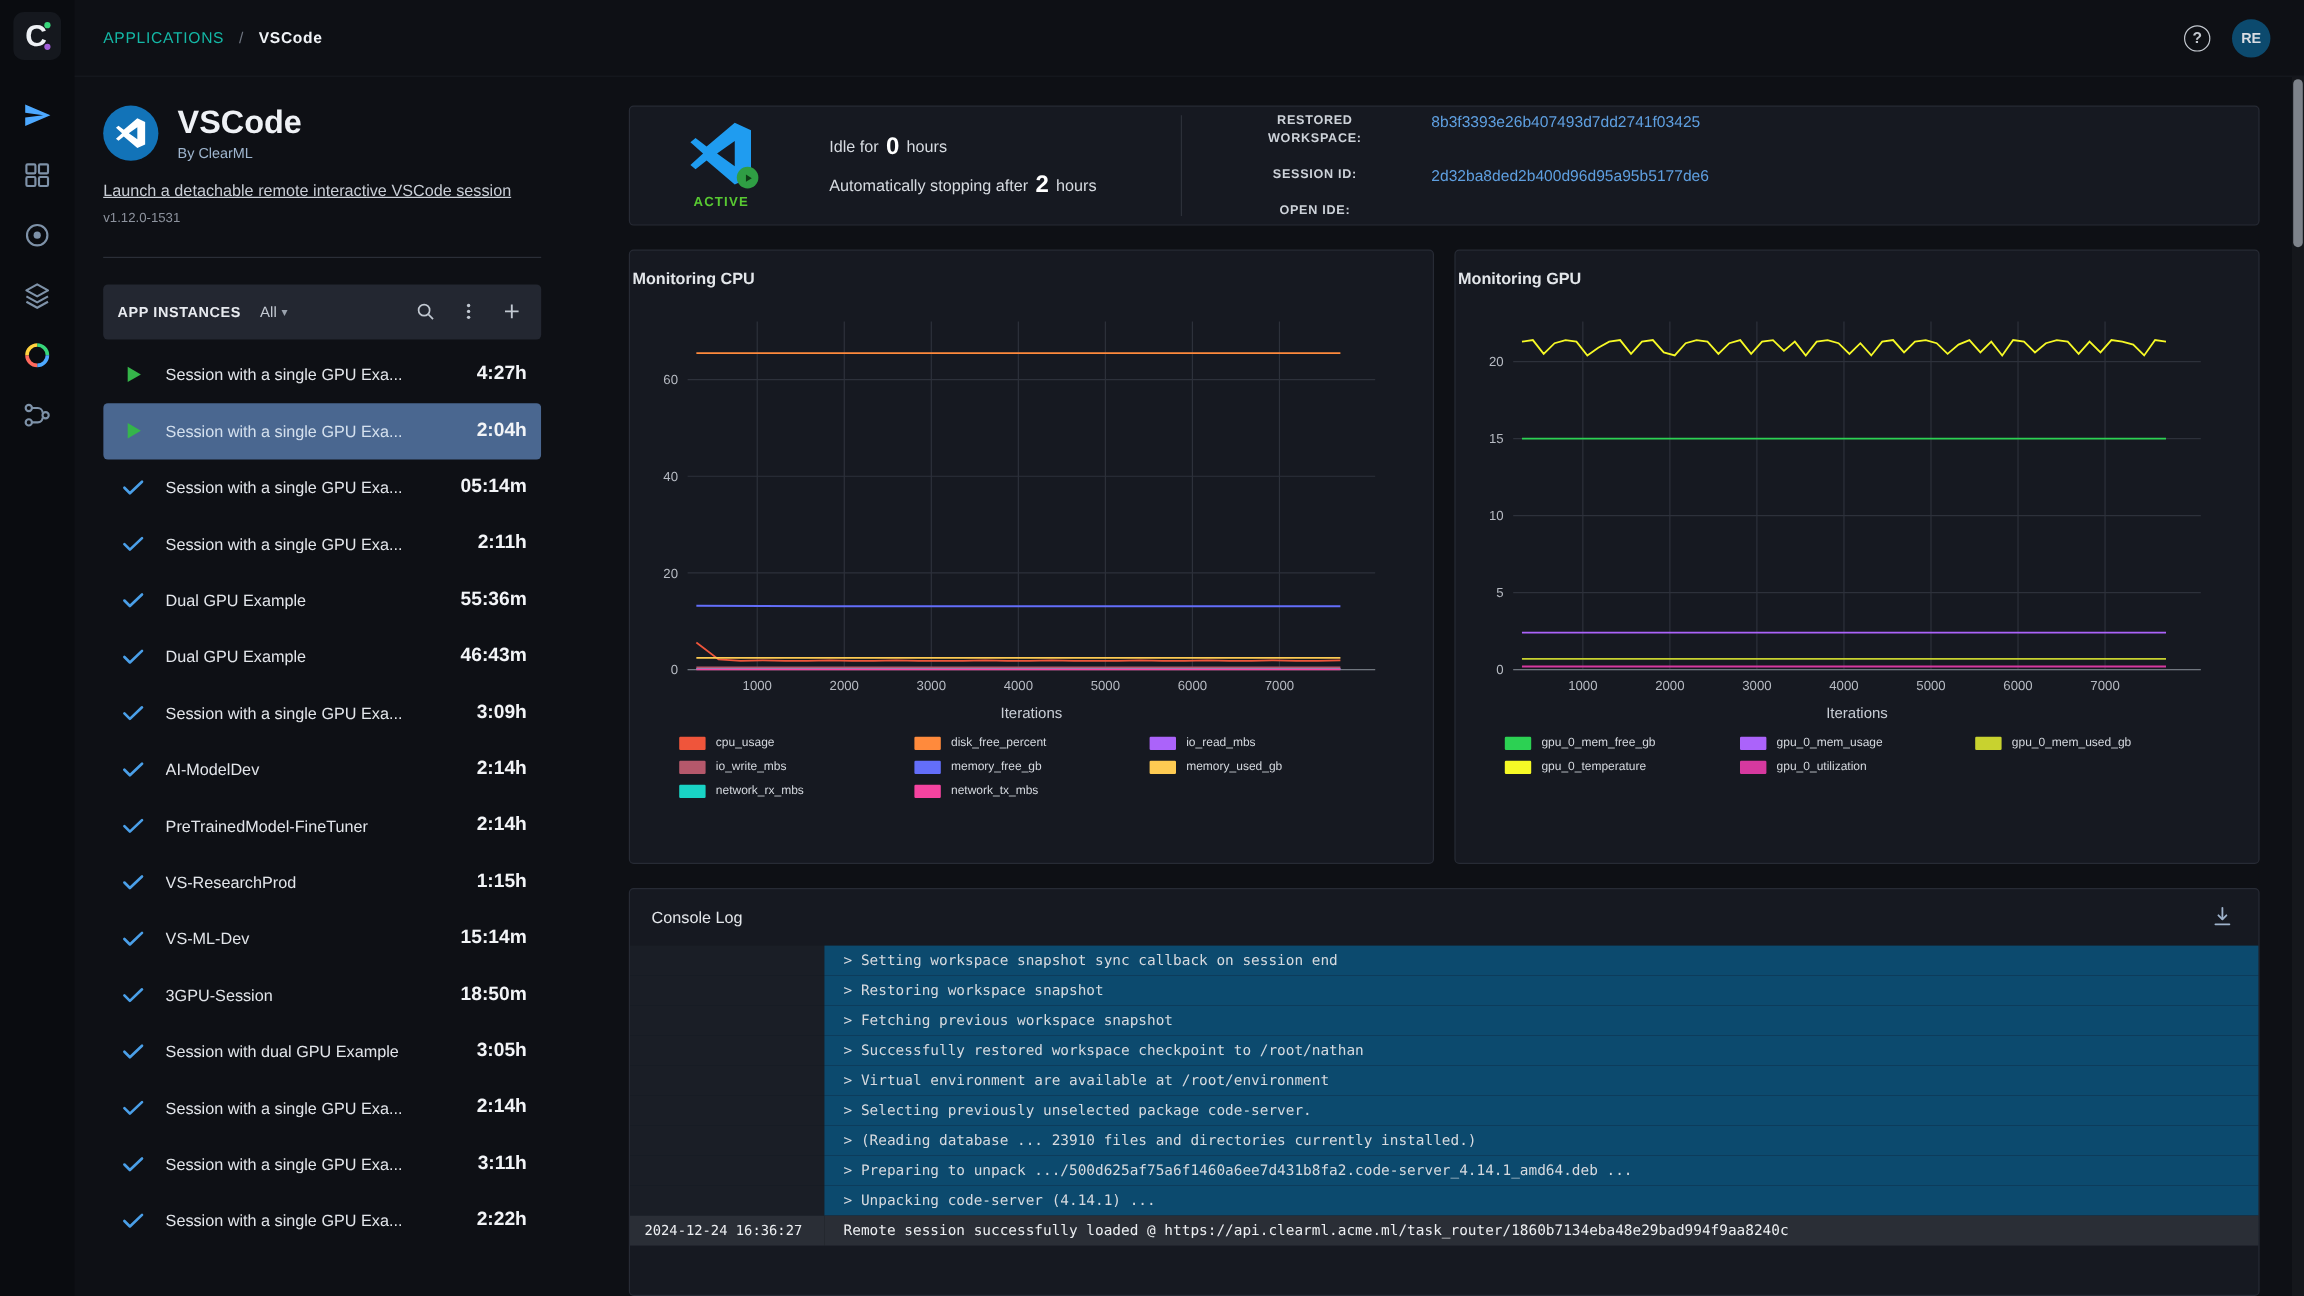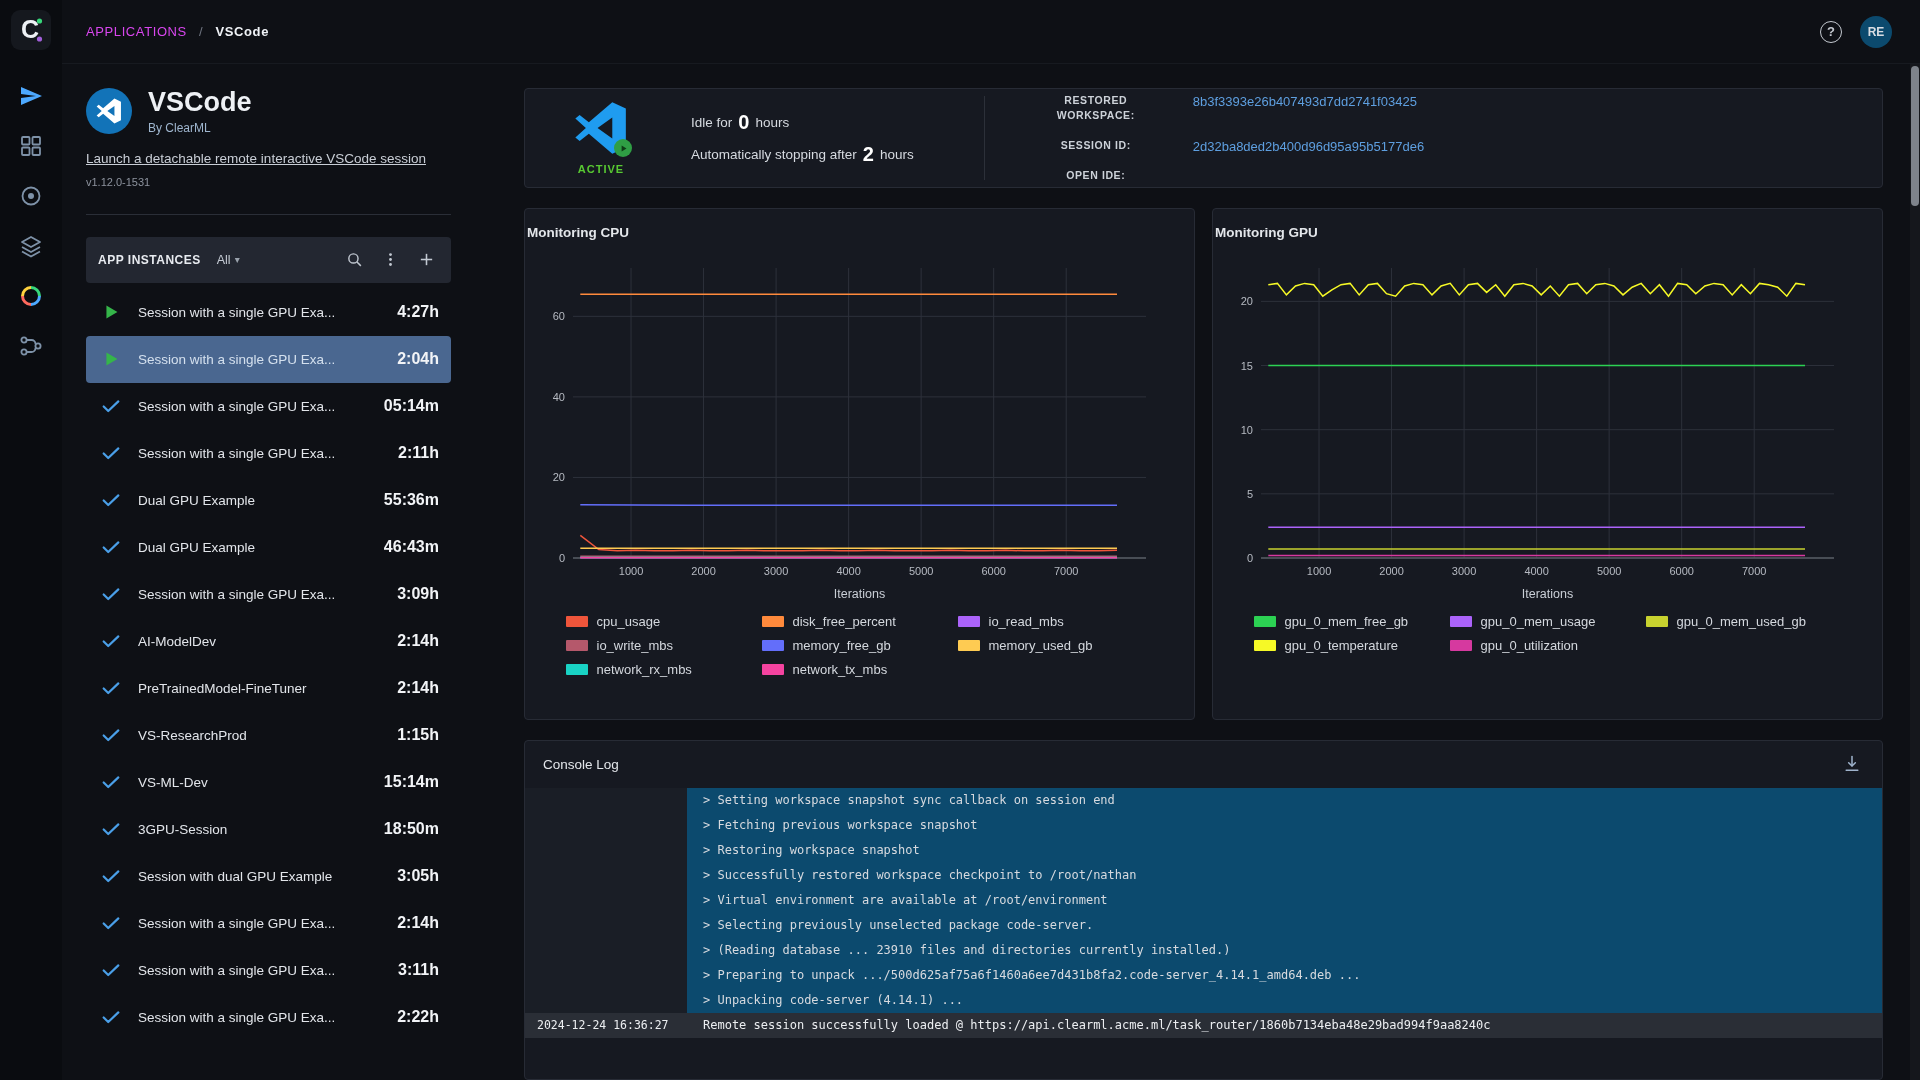--- a/index.html
+++ b/index.html
@@ -14,21 +14,21 @@
   .rail .logo { width:40px; height:40px; margin-bottom:34px; cursor:pointer; }
   .nav-item { width:24px; height:24px; margin-bottom:26px; color:#7e92a8; cursor:pointer; }
   .nav-item svg { width:24px; height:24px; }
   .nav-item.active { color:#4da9ff; }
 
   
   .page { flex:1; display:flex; flex-direction:column; min-width:0; }
   .topbar { height:64px; display:flex; align-items:center; justify-content:space-between;
             padding:0 28px 0 24px; border-bottom:1px solid #171a20; flex-shrink:0; }
   .breadcrumb { font-size:13px; letter-spacing:.6px; }
-  .breadcrumb .sec { color:#d946ef; cursor:pointer; }
+  .breadcrumb .sec { color:#14b8a6; cursor:pointer; }
   .breadcrumb .sep { color:#6f7580; margin:0 8px; }
   .breadcrumb .cur { color:#f0f3f7; font-weight:bold; }
   .topbar-right { display:flex; align-items:center; gap:18px; }
   .help-btn { width:22px; height:22px; border:1.6px solid #c3c8cf; border-radius:50%; color:#c3c8cf;
               font-size:13px; font-weight:bold; display:flex; align-items:center; justify-content:center; cursor:pointer; }
   .avatar { width:32px; height:32px; border-radius:50%; background:#0c4a6e; color:#d9dde3;
             font-size:12px; font-weight:bold; display:flex; align-items:center; justify-content:center; cursor:pointer; }
 
   .content { flex:1; display:flex; padding:24px 37px 0 24px; gap:73px; min-height:0; }
 
@@ -84,21 +84,21 @@
   .details { display:grid; grid-template-columns:138px auto; column-gap:28px; row-gap:14px; align-items:start; }
   .detail-label { font-size:10.5px; font-weight:bold; letter-spacing:.6px; color:#cdd2d9; line-height:1.45;text-align:center; }
   .detail-value { font-size:13px; color:#5e9fe0; padding-top:1px; }
 
   
   .charts-row { display:flex; gap:17px; }
   .chart-card { flex:1; height:512px; padding:14px 0; overflow:hidden; }
   .chart-title { font-size:13.5px; color:#e3e6ea; margin:2px 0 14px 2px; }
   .chart-svg { display:block; }
   .legend { display:grid; grid-template-columns:repeat(3,196px); justify-content:center; row-gap:9px; margin-top:10px; }
-  .legend-item { display:flex; align-items:center; gap:9px; font-size:13px; color:#d4d8de; }
+  .legend-item { display:flex; align-items:center; gap:9px; font-size:10px; color:#d4d8de; }
   .legend-swatch { width:22px; height:11px; border-radius:1px; flex-shrink:0; }
 
   
   .console-card { min-height:340px; display:flex; flex-direction:column; }
   .console-head { height:47px; display:flex; align-items:center; justify-content:space-between; padding:0 18px; flex-shrink:0; }
   .console-title { font-size:13.5px; color:#e3e6ea; }
   .dl-btn { width:22px; height:22px; color:#9fb3cc; cursor:pointer; }
   .dl-btn svg { width:20px; height:20px; }
   .console-body { flex:1; font-family:"DejaVu Sans Mono", monospace; font-size:12px; }
   .console-row { display:grid; grid-template-columns:162px 1fr; line-height:25px; height:25px; }
@@ -516,25 +516,25 @@
               </svg>
             </span>
           </div>
           <div class="console-body" id="console-body">
               <div class="console-row">
                 <div class="console-time"></div>
                 <div class="console-text">&gt; Setting workspace snapshot sync callback on session end</div>
               </div>
               <div class="console-row">
                 <div class="console-time"></div>
+                <div class="console-text">&gt; Restoring workspace snapshot</div>
+              </div>
+              <div class="console-row">
+                <div class="console-time"></div>
                 <div class="console-text">&gt; Fetching previous workspace snapshot</div>
-              </div>
-              <div class="console-row">
-                <div class="console-time"></div>
-                <div class="console-text">&gt; Restoring workspace snapshot</div>
               </div>
               <div class="console-row">
                 <div class="console-time"></div>
                 <div class="console-text">&gt; Successfully restored workspace checkpoint to /root/nathan</div>
               </div>
               <div class="console-row">
                 <div class="console-time"></div>
                 <div class="console-text">&gt; Virtual environment are available at /root/environment</div>
               </div>
               <div class="console-row">

